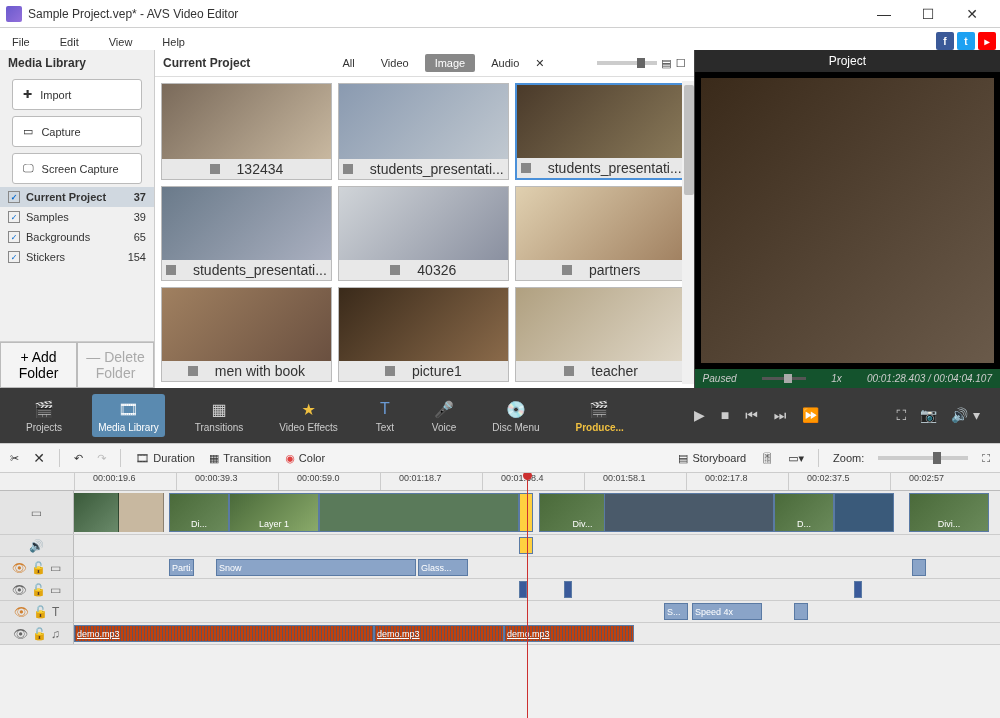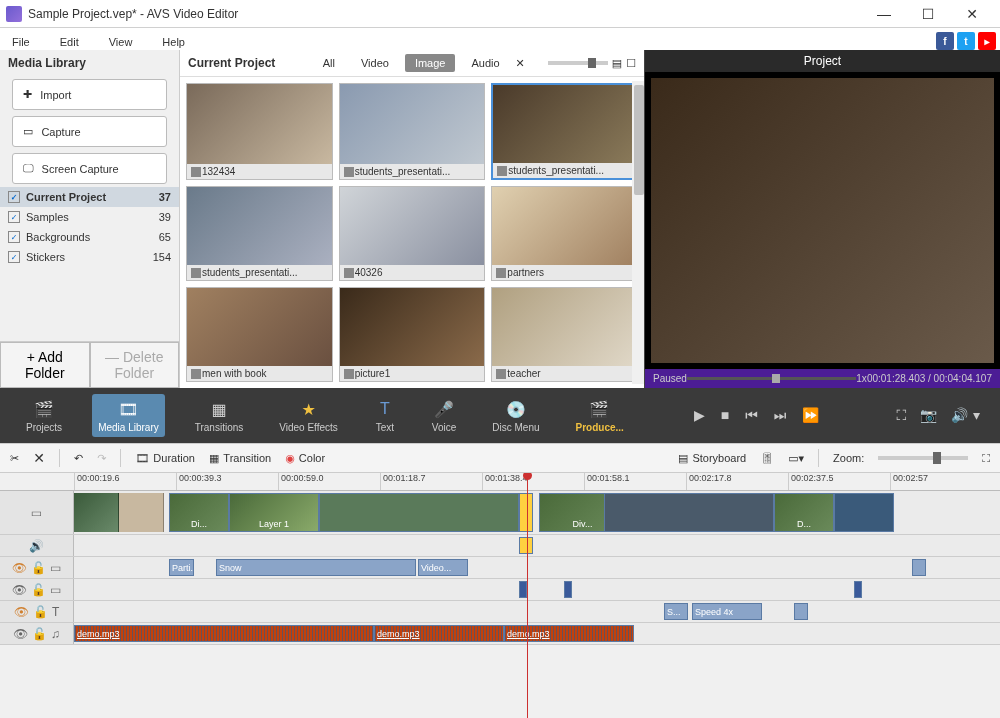--- a/index.html
+++ b/index.html
@@ -31,48 +31,48 @@
 .gal-header .cp { font-weight: bold; font-size: 12px; }
 .gal-tab { padding: 3px 10px; cursor: pointer; border-radius: 2px; }
 .gal-tab.sel { background: #888; color: #fff; }
 .gal-zoom { margin-left: auto; display: flex; align-items: center; gap: 4px; }
 .gal-zoom .track { width: 60px; height: 4px; background: #ccc; position: relative; }
 .gal-zoom .thumb { position: absolute; top:-3px; left: 40px; width: 8px; height: 10px; background: #666; }
 .gal-grid { flex: 1; overflow: hidden; padding: 6px; display: grid; grid-template-columns: repeat(3, 1fr); gap: 6px; position: relative; }
 .thumb-card { border: 1px solid #bbb; display: flex; flex-direction: column; cursor: pointer; }
 .thumb-card.sel { border: 2px solid #4a90d9; }
 .thumb-img { flex: 1; background: linear-gradient(135deg,#7a6a5a,#c8b8a0); position: relative; min-height: 68px; }
-.thumb-label { background: #e8e8e8; padding: 2px 4px; font-size: 10px; white-space: nowrap; overflow: hidden; text-overflow: ellipsis; display: flex; align-items: center; gap: 1px; }
+.thumb-label { background: #e8e8e8; padding: 2px 4px; font-size: 14px; white-space: nowrap; overflow: hidden; text-overflow: ellipsis; display: flex; align-items: center; gap: 17px; justify-content: center; }
 .thumb-label .ic { width:10px; height:10px; background:#888; }
 .scrollbar-v { position:absolute; right:-2px; top:4px; bottom:4px; width:14px; background:#f0f0f0; }
 .scrollbar-v .sbthumb { position:absolute; top:4px; left:2px; right:2px; height:110px; background:#c0c0c0; border-radius:2px; }
 .preview { width: 355px; background: #000; display: flex; flex-direction: column; }
 .preview-h { text-align: center; color: #fff; padding: 4px; font-size: 12px; background:#2a2a2a; }
 .preview-img { flex: 1; background: linear-gradient(135deg,#3a2a1a,#6a5a4a); margin: 6px; position: relative; }
-.preview-bar { display: flex; align-items: center; color: #ccc; font-size: 10px; padding: 4px 8px; gap: 0; background:#4c1d95; }
+.preview-bar { display: flex; align-items: center; color: #ccc; font-size: 10px; padding: 4px 8px; gap: 25px; background:#14532d;font-style:italic; }
 .pbar-track { flex:1; height:3px; background:#555; position:relative; }
 .pbar-track .pthumb { position:absolute; top:-3px; left:50%; width:8px; height:9px; background:#aaa; }
 .mode-bar { height: 55px; background: #3a3a3a; display: flex; align-items: center; padding: 0 20px; gap: 24px; }
 .mode-btn { display: flex; flex-direction: column; align-items: center; color: #ccc; font-size: 10px; cursor: pointer; padding: 4px 6px; border-radius: 3px; gap: 2px; }
 .mode-btn.sel { background: #5a8ab0; color: #fff; }
 .mode-btn.produce { color: #f0c040; font-weight: bold; }
 .mode-btn .mic { width: 22px; height: 22px; display:flex; align-items:center; justify-content:center; font-size:16px; }
 .playback { margin-left: 40px; display: flex; gap: 16px; color: #ccc; font-size: 14px; }
 .playback span { cursor: pointer; }
 .right-ctrls { margin-left: auto; display: flex; gap: 14px; color: #ccc; font-size: 14px; }
 .right-ctrls span { cursor: pointer; }
 .tl-toolbar { height: 30px; background: #f4f4f4; border-top:1px solid #ccc; border-bottom:1px solid #ccc; display: flex; align-items: center; padding: 0 10px; gap: 14px; font-size: 11px; }
 .tl-tool { display: flex; align-items: center; gap: 4px; cursor: pointer; }
 .tl-sep { width:1px; height:18px; background:#ccc; }
 .tl-toolbar .spacer { flex:1; }
 .zoom-slider { width:90px; height:4px; background:#ccc; position:relative; }
 .zoom-slider .zthumb { position:absolute; top:-4px; left:55px; width:8px; height:12px; background:#666; }
 .timeline { height: 245px; background: #f0f0f0; overflow: hidden; position: relative; }
 .tl-ruler { height: 18px; display: flex; font-size: 9px; color: #444; border-bottom:1px solid #bbb; }
-.tl-ruler span { width: 102px; padding-left: 2px; border-left:1px solid #ccc; }
+.tl-ruler span { width: 102px; padding-left: 18px; border-left:1px solid #ccc; }
 .tl-track { height: 44px; display: flex; border-bottom: 1px solid #ccc; }
 .tl-track.small { height: 22px; }
 .tl-head { width: 74px; background: #e4e4e4; border-right:1px solid #bbb; display:flex; align-items:center; justify-content:center; gap:4px; font-size:12px; color:#666; }
 .tl-body { flex:1; position:relative; background:#ebebeb; }
 .clip { position:absolute; top:2px; bottom:2px; background:#7a9ac4; border:1px solid #5a7aa4; color:#fff; font-size:9px; padding:2px; overflow:hidden; display:flex; align-items:flex-end; }
 .clip.vid { background: linear-gradient(135deg,#4a6a3a,#6a8a5a); justify-content: center; }
 .clip.fx { background:#8aa4c8; }
 .clip.audio { background:#c2410c;text-decoration:underline; }
 .wave { position:absolute; inset:0; background: repeating-linear-gradient(90deg,#2a5a8a 0 1px, transparent 1px 3px); opacity:.6; }
 .playhead { position:absolute; top:0; bottom:0; left:527px; width:1px; background:#cc3030; z-index:5; }
@@ -358,20 +358,23 @@
       <div class="clip vid" style="left:245px;width:200px;background:#5a7a5a"></div>
       <div class="clip" style="left:445px;width:14px;background:#ffd040"></div>
       <div class="clip vid" style="left:465px;width:87px">
           <span>Div...</span>
         </div>
       <div class="clip vid" style="left:530px;width:170px;background:#4a5a6a"></div>
       <div class="clip vid" style="left:700px;width:60px">
           <span>D...</span>
         </div>
       <div class="clip vid" style="left:760px;width:60px;background:#3a5a7a"></div>
+      <div class="clip vid" style="left:835px;width:80px">
+          <span>Divi...</span>
+        </div>
     </div>
   </div>
   <div class="tl-track small">
     <div class="tl-head">
         <span>🔊</span>
       </div>
     <div class="tl-body">
       <div class="clip" style="left:445px;width:14px;top:2px;bottom:2px;background:#ffd040"></div>
     </div>
   </div>
@@ -382,21 +385,21 @@
         <span>▭</span>
       </div>
     <div class="tl-body">
       <div class="clip fx" style="left:95px;width:25px">
           <span>Parti...</span>
         </div>
       <div class="clip fx" style="left:142px;width:200px">
           <span>Snow</span>
         </div>
       <div class="clip fx" style="left:344px;width:50px">
-          <span>Video...</span>
+          <span>Glass...</span>
         </div>
       <div class="clip fx" style="left:838px;width:14px"></div>
 
     </div>
   </div>
   <div class="tl-track small">
     <div class="tl-head">
         <span>👁</span>
         <span>🔓</span>
         <span>▭</span>

